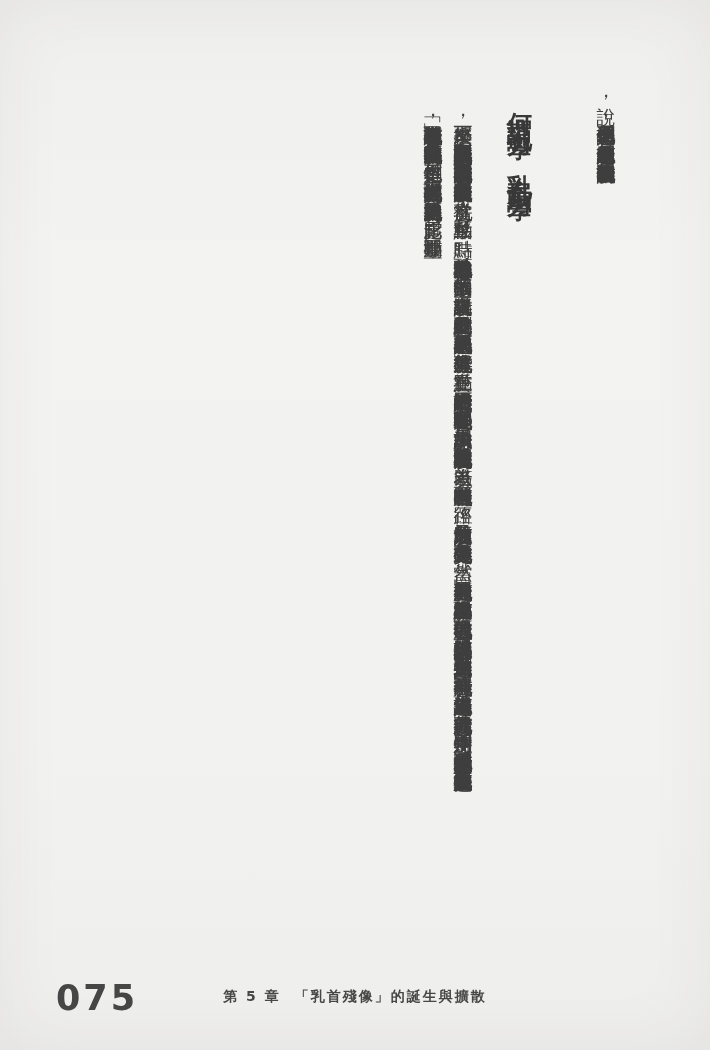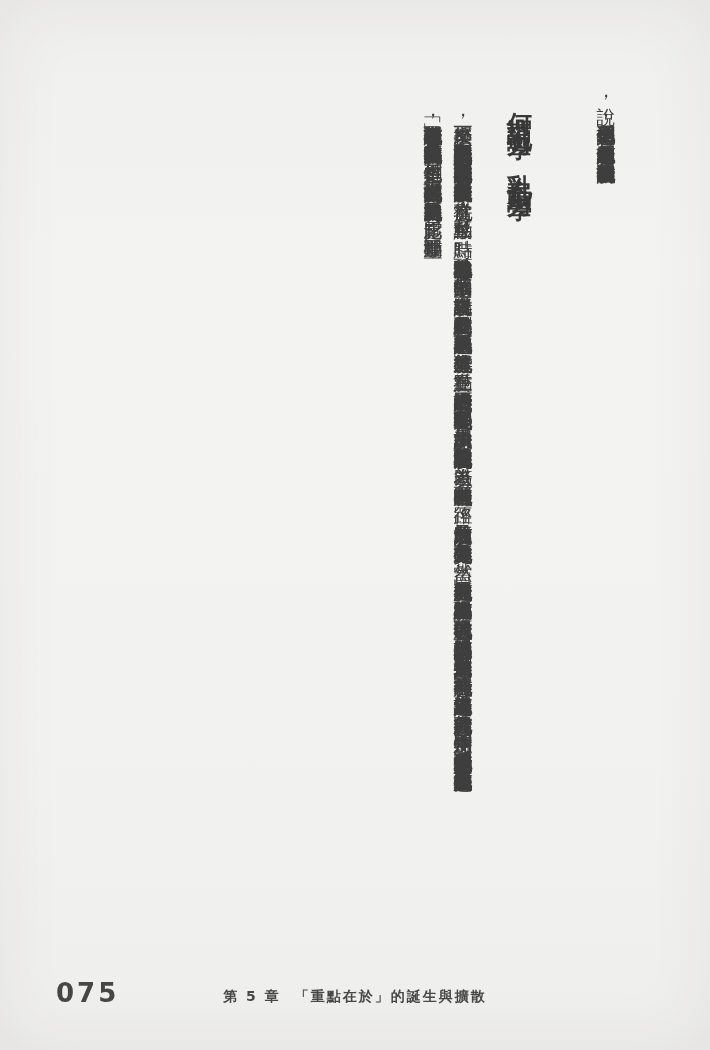--- a/index.html
+++ b/index.html
@@ -53,21 +53,21 @@
     right: 0;
     top: 976px;
     height: 44px;
     font-family: "DejaVu Sans", "Liberation Sans", sans-serif;
     color: #4a4a4a;
   }
   .page-number {
     position: absolute;
     left: 56px;
     top: 2px;
-    font-size: 26px;
+    font-size: 35px;
     font-weight: bold;
     letter-spacing: 3px;
     color: #464646;
   }
   .running-title {
     position: absolute;
     left: 0;
     right: 0;
     top: 12px;
     text-align: center;
@@ -91,17 +91,17 @@
     <h1 class="heading">何謂乳力學、乳房動力學</h1>
 
     <p class="para">那麼接下來，稍微詳細說明一下筆者所定義「乳首殘像」的重要之處吧。雖然前面說乳首殘像是用來表現乳頭會留下殘影的劇烈晃動，但只有殘影仍不足以說明乳首殘像的內涵。當乳房從Ａ點移動至Ｂ點時，位於乳房中心點的乳頭當然也會移動。這個移動的振幅，或者說得更白話一點，就是從出發點到終點的軌跡，必須要用乳頭的殘影來表現，才能算得上「乳首殘像」。重點在於，讀者能否透過殘影的軌跡，理解乳頭是從哪裡移動到哪裡。盡量用最少的訊息，最有效地表現出乳房移動的激烈程度是一大重點。筆者以為，唯有同時畫出乳頭的殘影、路徑，以及速度與加速度的向量值，才稱得上是完美的「乳首殘像」。當然，回顧「乳首殘像」的發展歷史，很多表現都沒有嚴格的起點和終點，但以現代的「乳首殘像」而言，可以說絕大部分都滿足這項定義。雖不至於到不完全滿足這項定義，就不能稱為「乳首殘像」，但筆者認為愈滿足這項定義，「乳首殘像」的完成度就愈高。即使不需特別注意，也能從力學上自然地感覺到乳房搖晃的猛烈程度，正是這種表現技法想要在二次元視覺化的東西。</p>
 
     <p class="para">那麼在「乳首殘像」的表現誕生前，整個漫畫界的乳房就從來沒有搖動過嗎？答案倒也不是。打從乳房在漫畫中出現的那一刻起，乳房的歷史就是一路搖過來的。比起電影、動畫那種即</p>
   </main>
 
   <footer class="footer">
     <div class="page-number">075</div>
     <div class="running-title">
-      <span class="chapter-label-text">第 5 章</span><span class="chapter-title-text">「重點在於」的誕生與擴散</span>
+      <span class="chapter-label-text">第 5 章</span><span class="chapter-title-text">「乳首殘像」的誕生與擴散</span>
     </div>
   </footer>
 
 </div>
 
 </body></html>

